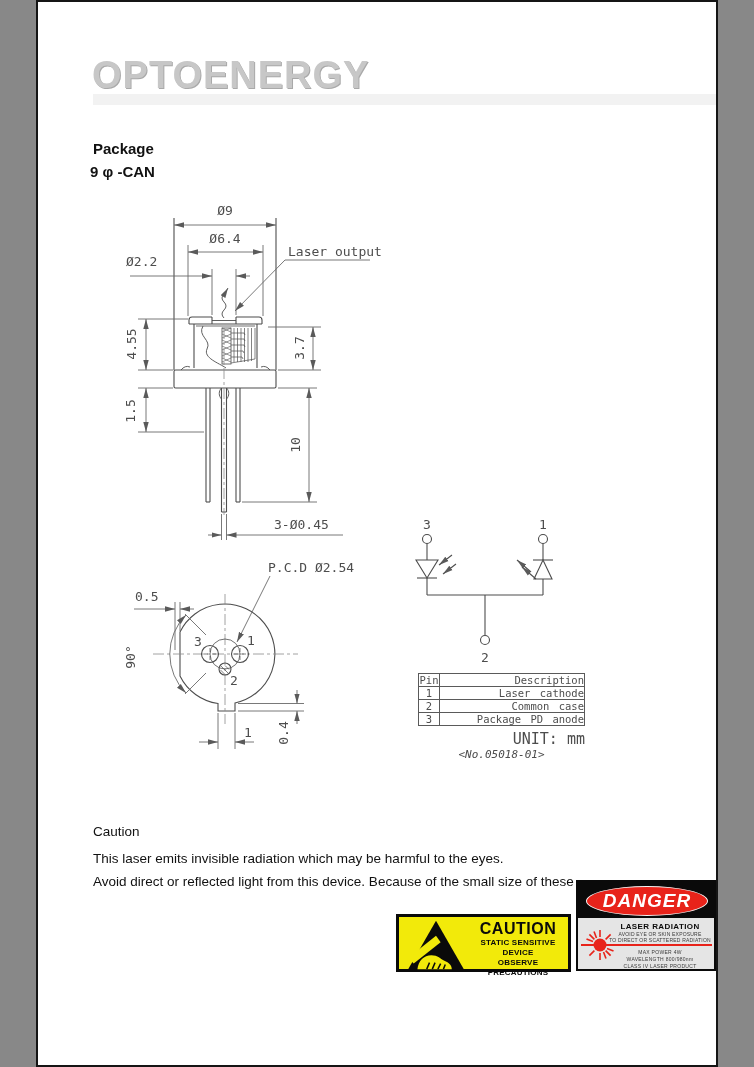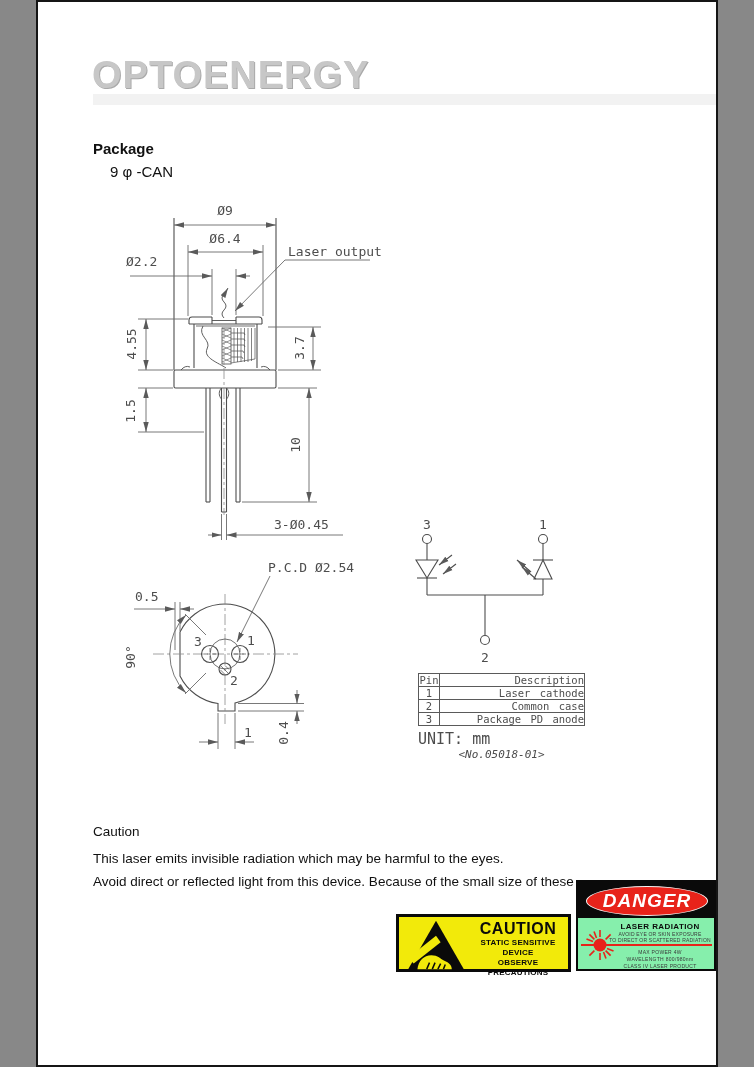--- a/index.html
+++ b/index.html
@@ -8,39 +8,39 @@
     background:#ffffff;border:2px solid #151515;box-sizing:border-box;
     font-family:"Liberation Sans",sans-serif;color:#111;overflow:hidden;
   }
   
   .brand{
     position:absolute;left:54px;top:52px;font-size:38px;font-weight:bold;
     letter-spacing:1px;color:#c7c7c7;text-shadow:1px 1px 0 #a9a9a9;z-index:2;
   }
   .brand-bar{position:absolute;left:55px;top:92px;width:647px;height:11px;background:#f2f2f2;z-index:1;}
   .sec-title{position:absolute;left:55px;top:138px;font-size:15px;font-weight:bold;}
-  .pkg-name{position:absolute;left:72px;top:161px;font-size:15px;font-weight:normal;}
+  .pkg-name{position:absolute;left:52px;top:161px;font-size:15px;font-weight:bold;}
   
   svg.drawing{position:absolute;left:0;top:0;}
   svg.drawing text{
     font-family:"DejaVu Sans Mono","Liberation Mono",monospace;
     fill:#4d4d4d;font-size:13px;
   }
   
   .pin-table{
     position:absolute;left:380px;top:671px;width:167px;border-collapse:collapse;
     font-family:"DejaVu Sans Mono","Liberation Mono",monospace;font-size:10.5px;color:#4d4d4d;
   }
   .pin-table td,.pin-table th{
     border:1px solid #5a5a5a;height:12px;padding:0 0 0 4px;font-weight:normal;
     text-align:right;white-space:nowrap;word-spacing:3px;line-height:12px;
   }
   .pin-table .c1{width:20px;text-align:center;padding:0;}
   .unit-note{
-    position:absolute;left:380px;top:729px;width:167px;text-align:left;
+    position:absolute;left:380px;top:729px;width:167px;text-align:right;
     font-family:"DejaVu Sans Mono","Liberation Mono",monospace;color:#4d4d4d;
     font-size:15px;line-height:16px;
   }
   .drawing-no{
     position:absolute;left:380px;top:746px;width:167px;text-align:center;
     font-family:"DejaVu Sans Mono","Liberation Mono",monospace;color:#4d4d4d;font-size:11px;font-style:italic;
   }
   
   .caution-block{position:absolute;left:55px;top:822px;width:520px;font-size:13.5px;}
   .caution-title{margin-bottom:9px;}
@@ -49,21 +49,21 @@
   .esd-label{
     position:absolute;left:358px;top:912px;width:175px;height:58px;background:#f2ea0a;
     border:3px solid #0a0a0a;box-sizing:border-box;display:flex;align-items:center;
   }
   .esd-icon{position:absolute;left:7px;top:2px;}
   .esd-text{position:absolute;left:68px;top:3px;width:102px;text-align:center;color:#0a0a0a;}
   .esd-title{font-size:16px;font-weight:bold;letter-spacing:0.5px;}
   .esd-sub{font-size:8px;font-weight:bold;line-height:10px;letter-spacing:0.2px;}
   
   .danger-label{
-    position:absolute;left:538px;top:878px;width:140px;height:91px;background:#86efac;
+    position:absolute;left:538px;top:878px;width:140px;height:91px;background:#e5e5e5;
     border:2px solid #0a0a0a;box-sizing:border-box;
   }
   .danger-band{position:absolute;left:0;top:0;width:100%;height:36px;background:#0a0a0a;}
   .danger-ellipse{
     position:absolute;left:8px;top:4px;width:120px;height:28px;background:#e8231a;
     border-radius:50%;border:1px solid #f5f5f5;display:flex;align-items:center;justify-content:center;
   }
   .danger-word{
     color:#ffffff;font-size:19px;font-weight:bold;font-style:italic;letter-spacing:1px;
     font-family:"Liberation Sans",sans-serif;

